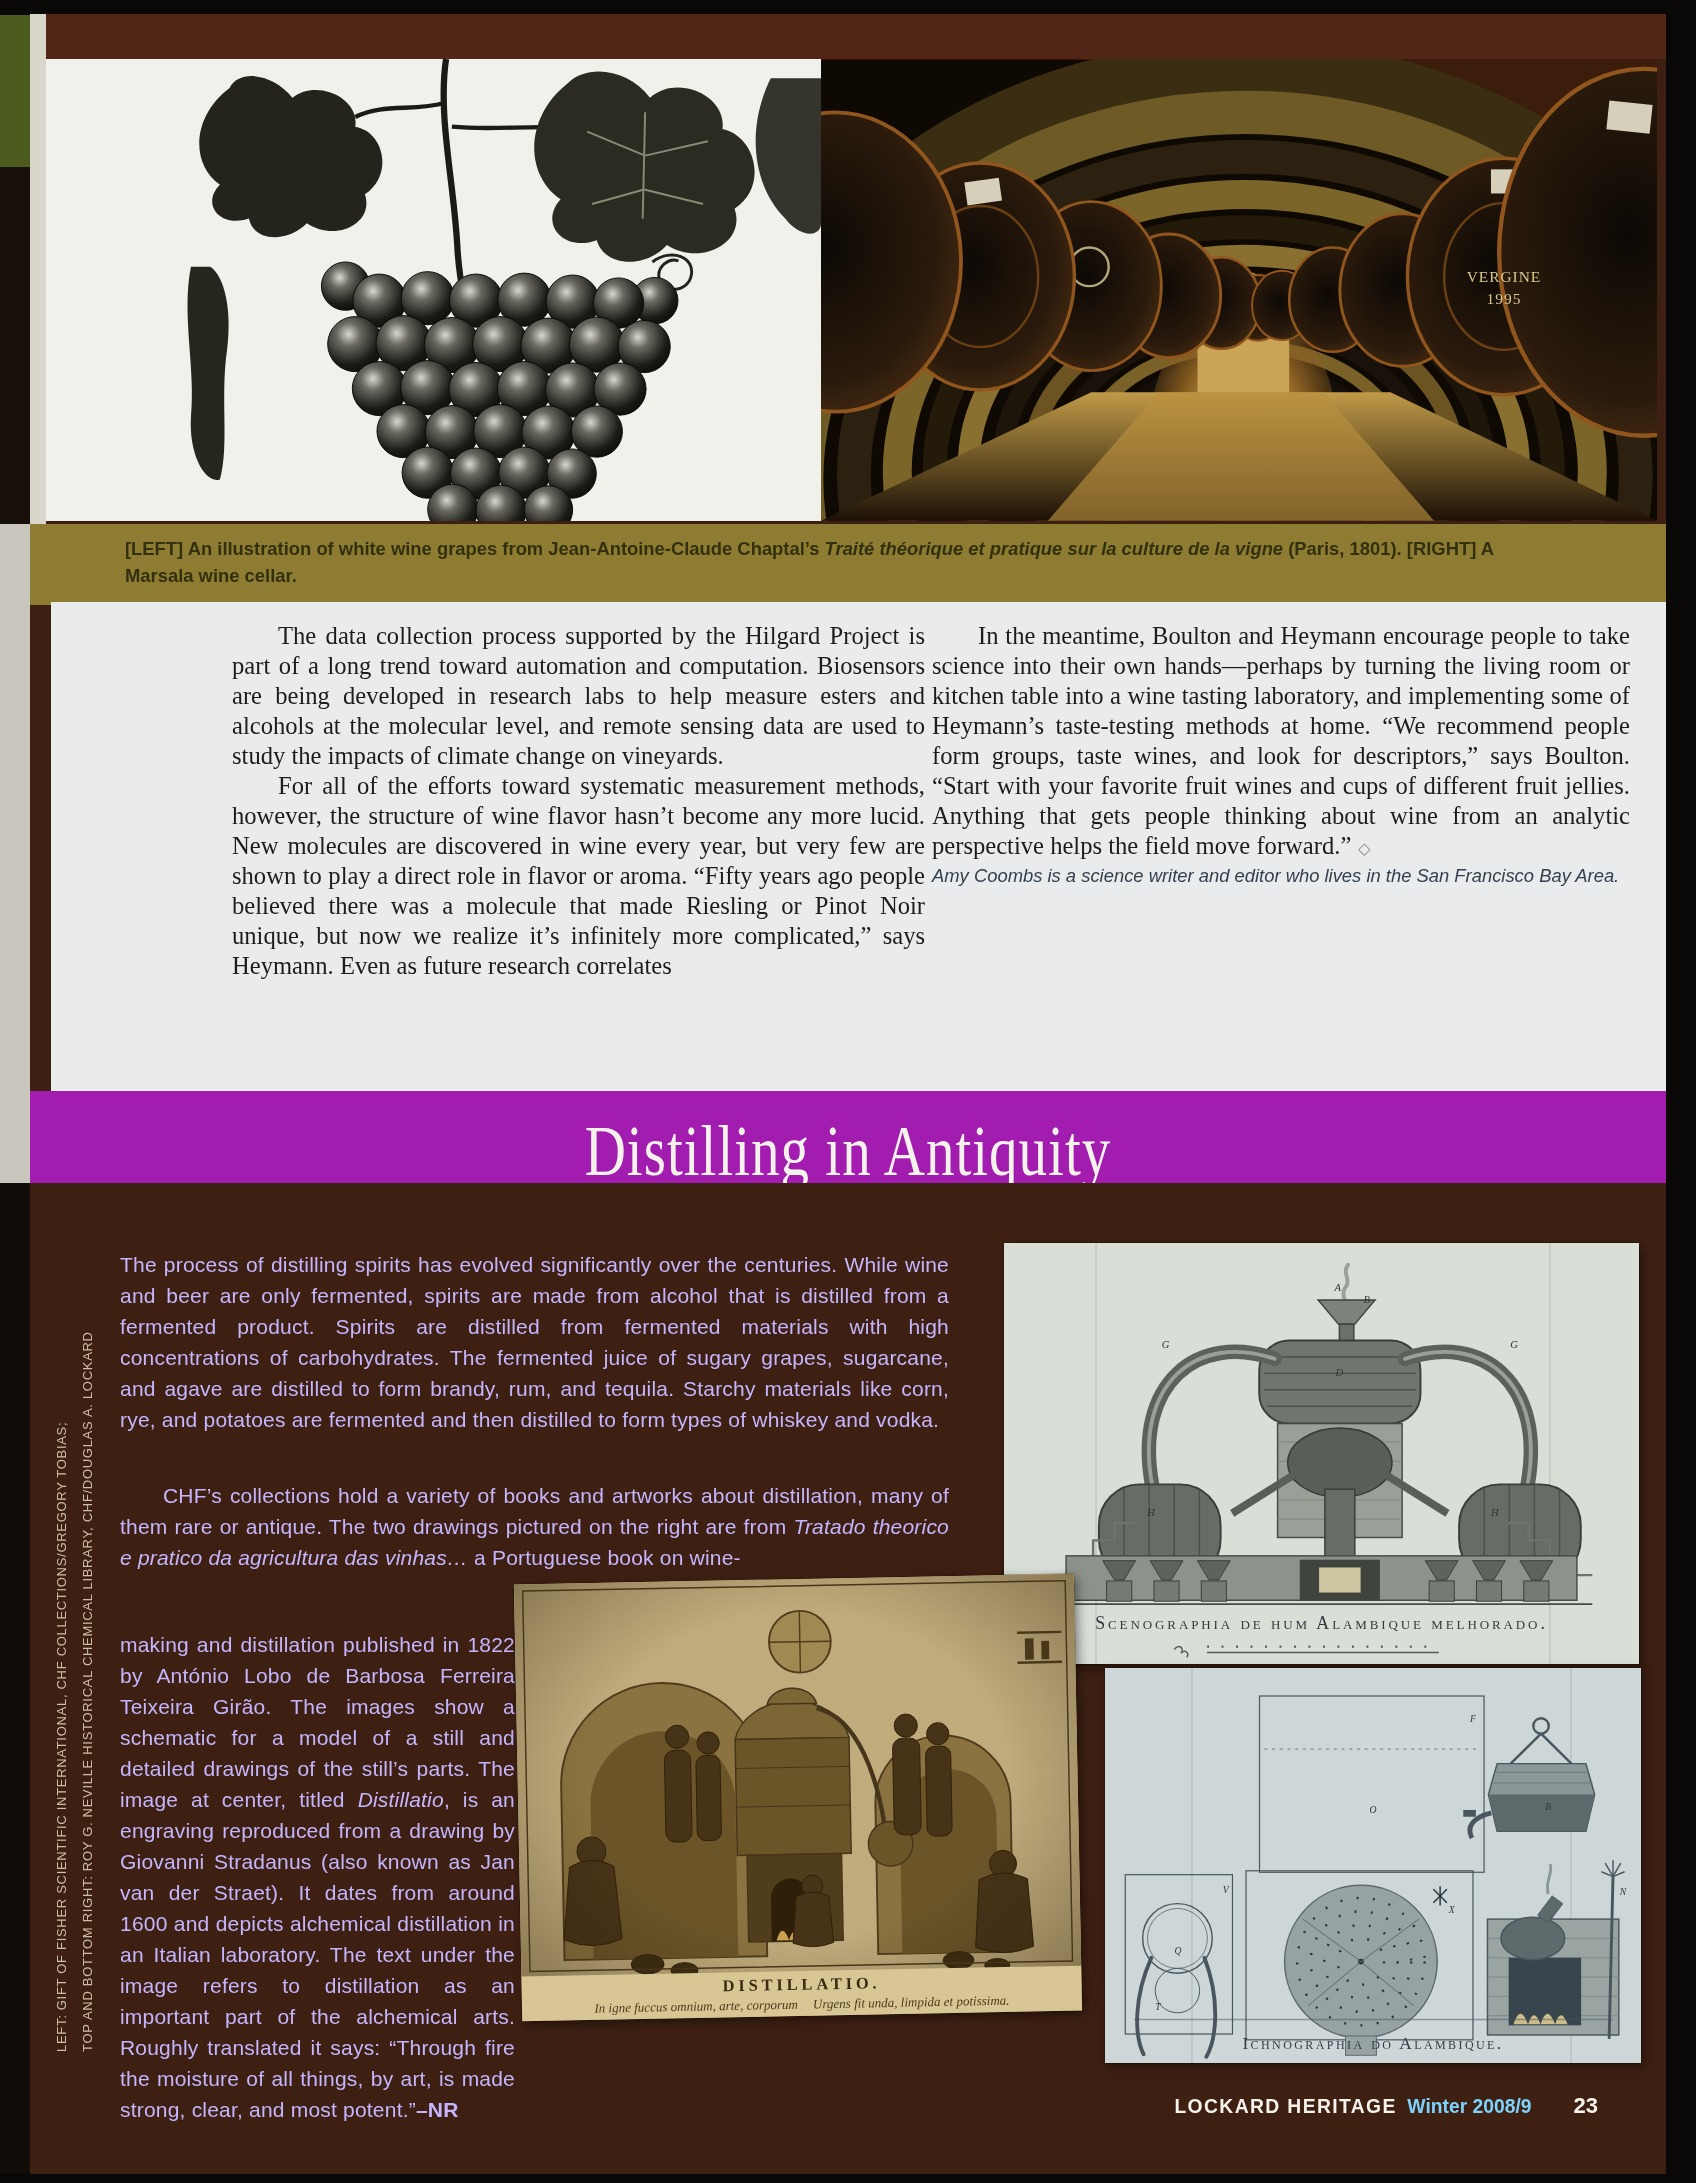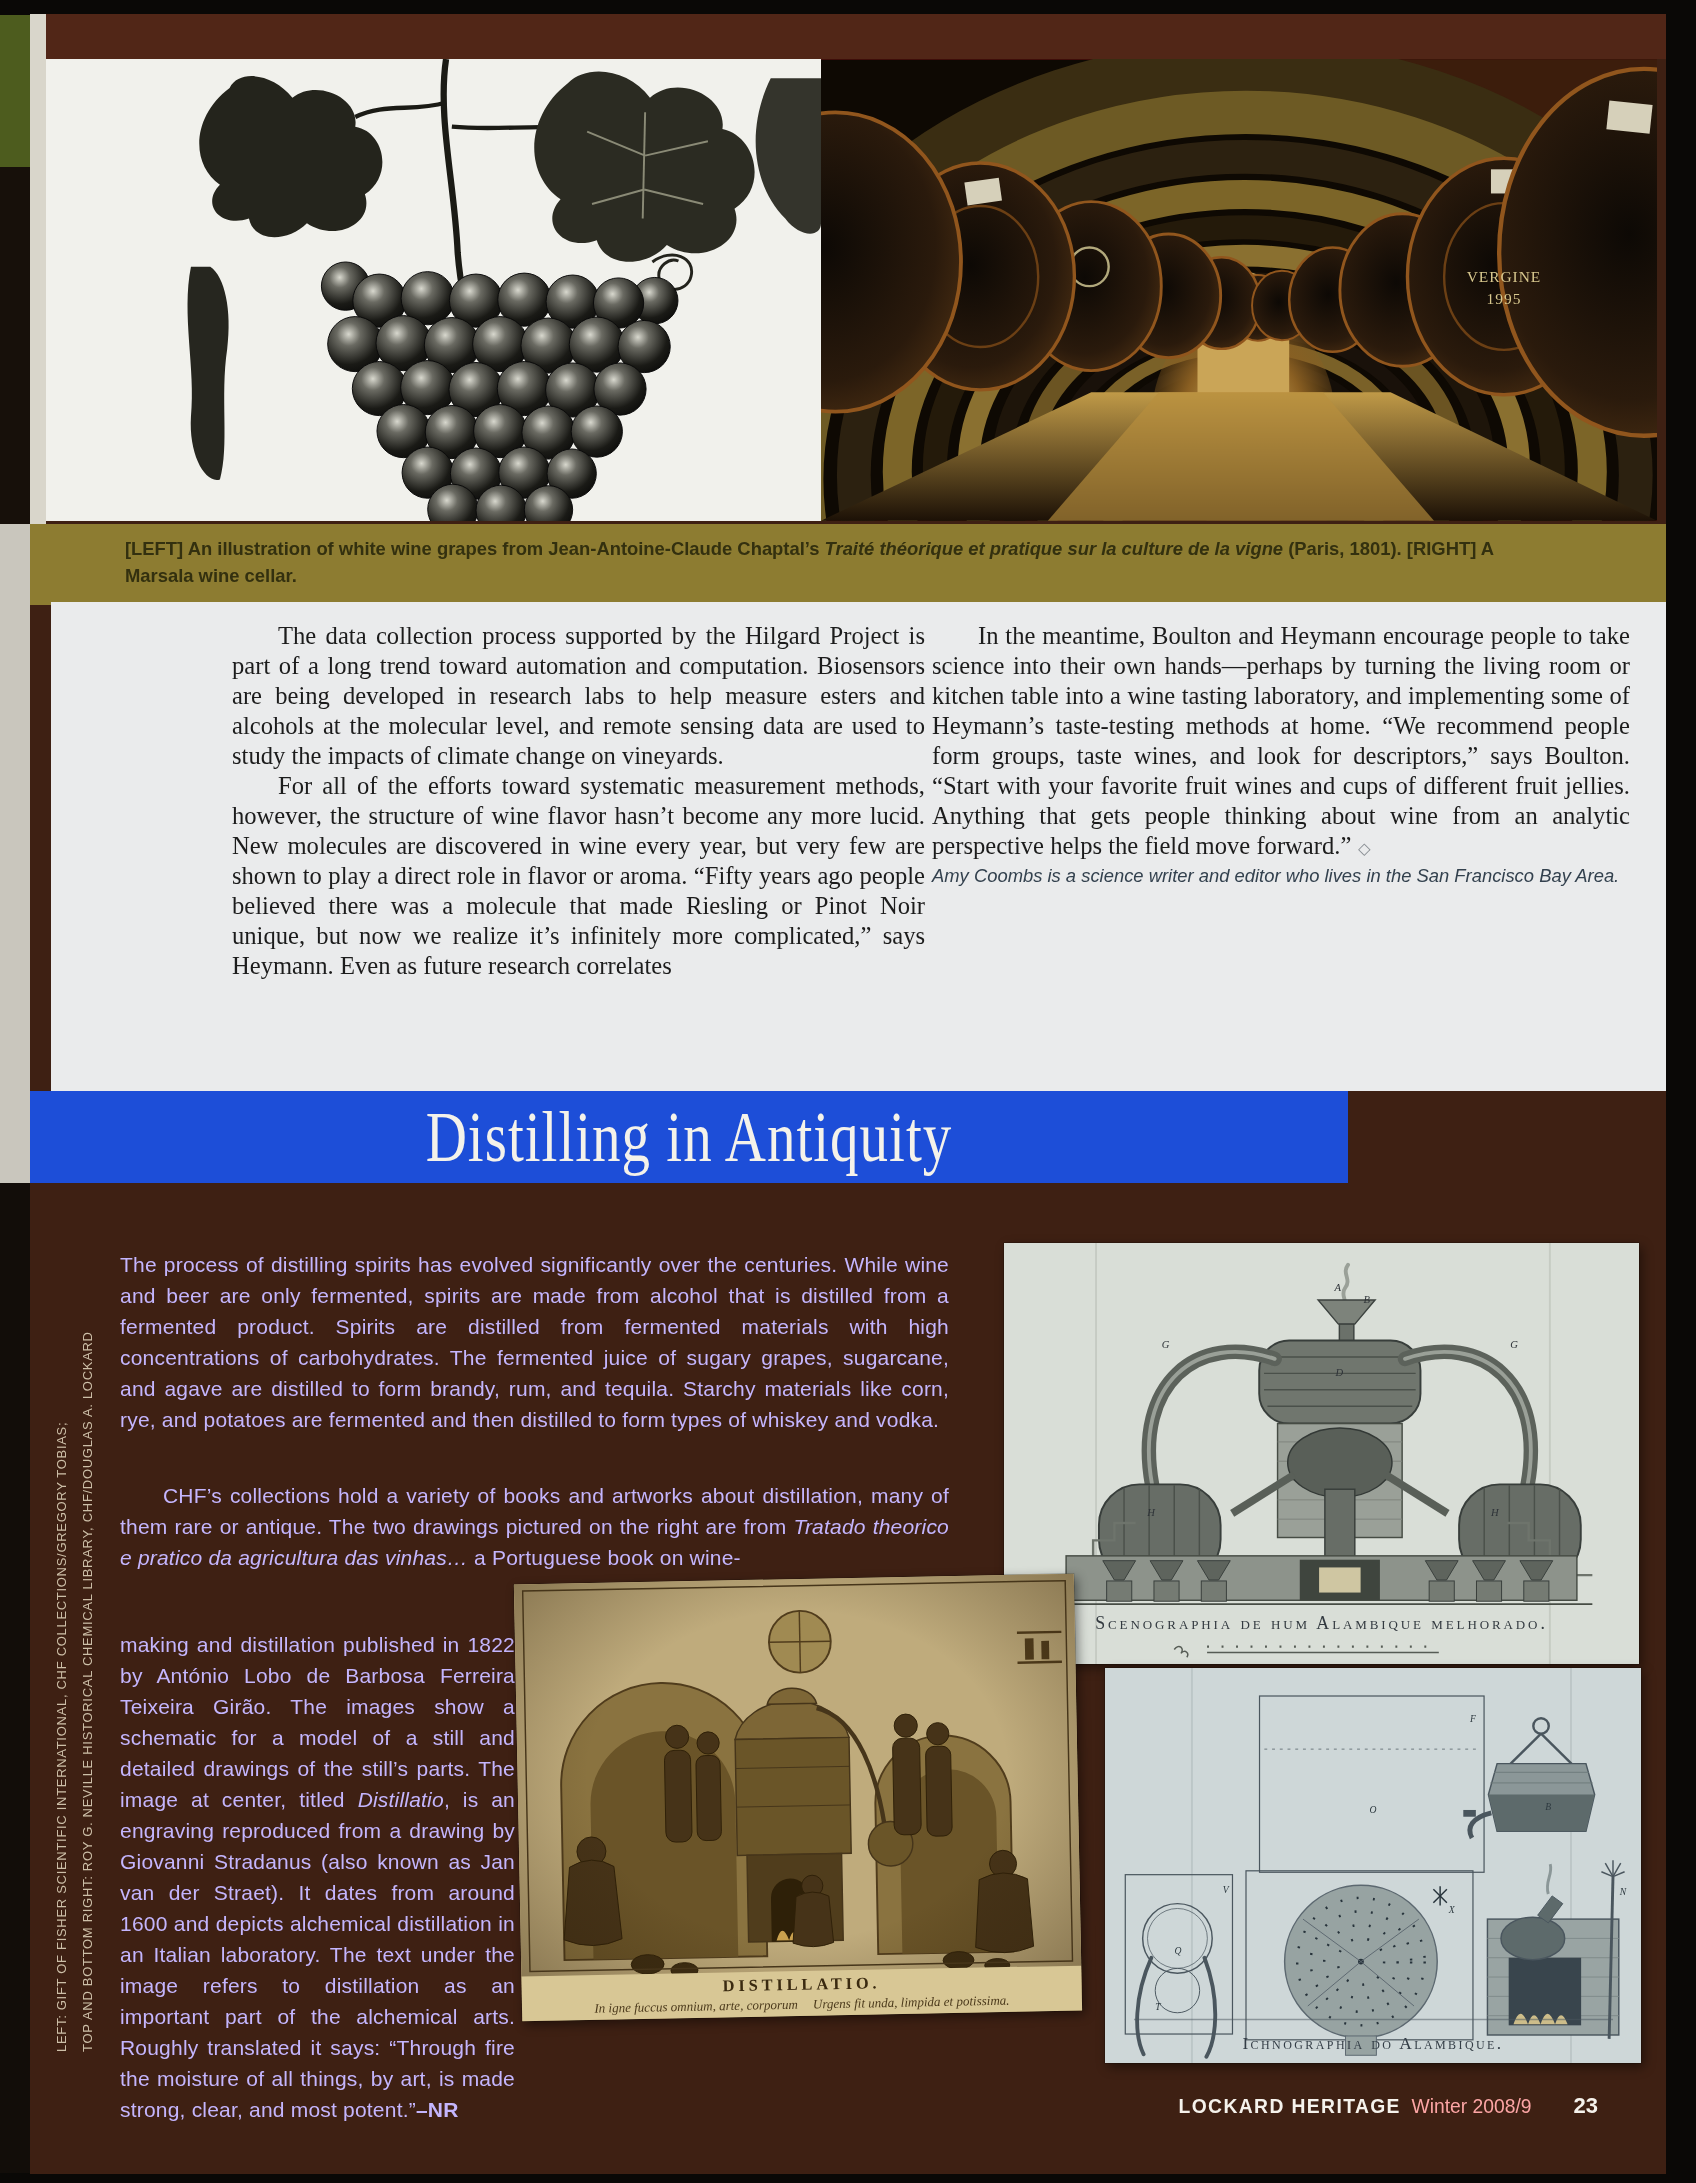--- a/index.html
+++ b/index.html
@@ -31,22 +31,22 @@
        font-size:24.6px;line-height:30px;text-align:justify;}
   .colA{left:181px;width:693px;}
   .colB{left:881px;width:698px;}
   .col p{margin:0;}
   .indent{text-indent:46px;}
   .author-note{margin-top:12.6px;font-family:"Liberation Sans",sans-serif;font-style:italic;
        font-size:18.4px;line-height:24px;color:#33414e;text-align:left;}
   .endmark{color:#8a8f94;font-size:16.4px;padding-left:6.8px;}
 
   
-  .band-green{position:absolute;left:0;top:1077px;width:1318px;height:92px;background:#1d4ed8;
-      display:flex;align-items:center;justify-content:center;}
+  .band-green{position:absolute;left:0;top:1077px;width:1636px;height:92px;background:#a21caf;
+      display:flex;align-items:flex-end;justify-content:center;}
   .banner-title{color:#f4f2ea;font-family:"Liberation Serif",serif;font-size:57px;
       letter-spacing:1px;transform:scaleY(1.25);transform-origin:center;font-weight:400;}
 
   
   .area-brown{position:absolute;left:0;top:1169px;width:1636px;height:991px;background:#3e2013;}
   .sbtext{position:absolute;color:#c4b5fd;font-size:21px;line-height:31px;
       letter-spacing:0.2px;text-align:justify;font-weight:300;}
   .sbtext i{font-style:italic;}
   .sb-p1{left:90px;top:45px;width:829px;}
   .sb-p2{left:90px;top:276px;width:829px;text-indent:43px;}
@@ -58,21 +58,21 @@
       font-size:13px;line-height:26px;letter-spacing:0.7px;color:#cdbfa8;}
 
   .figure{position:absolute;box-shadow:0 0 0 0.5px rgba(0,0,0,.35), 2.9px 3.9px 10.6px rgba(0,0,0,.45);}
   .fig-sceno{left:974px;top:60px;width:635px;height:421px;background:#d9ded7;}
   .fig-ichno{left:1075px;top:485px;width:536px;height:395px;background:#ced7d8;}
   .fig-dist{left:488px;top:396px;width:560px;height:437px;background:#bfab7c;
       transform:rotate(-1.1deg);z-index:5;}
 
   .footer{position:absolute;right:68px;top:910px;display:flex;align-items:baseline;color:#f5f2ec;}
   .footer .mag{font-weight:bold;font-size:19.3px;letter-spacing:1.4px;}
-  .footer .issue{font-size:19.3px;color:#fca5a5;margin-left:10.6px;}
+  .footer .issue{font-size:19.3px;color:#7dd3fc;margin-left:10.6px;font-weight:bold;}
   .footer .pageno{font-weight:bold;font-size:22px;margin-left:42px;}
 
   svg{display:block;}
   .smallcaps{font-variant:small-caps;}
 </style>
 </head>
 <body>
 
 <div class="edge-seg" style="top:14.5px;height:152px;background:#4d5c1e;"></div>
 <div class="edge-seg" style="top:167px;height:357px;background:#17100a;"></div>

